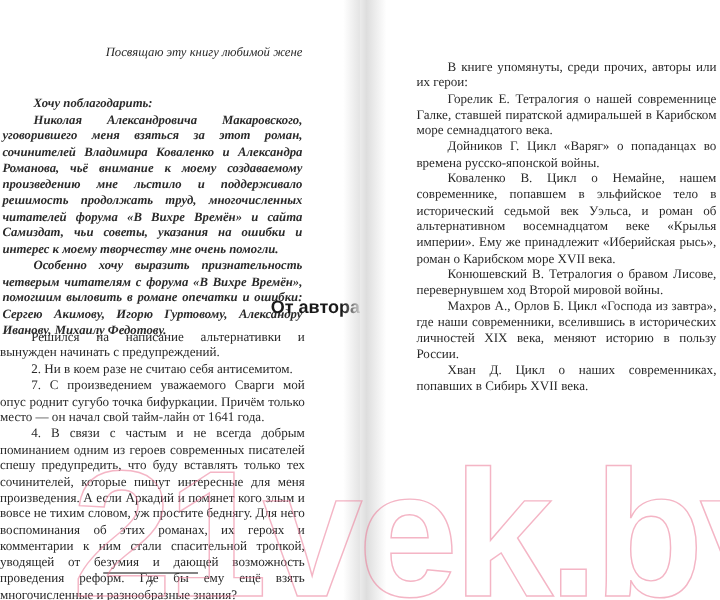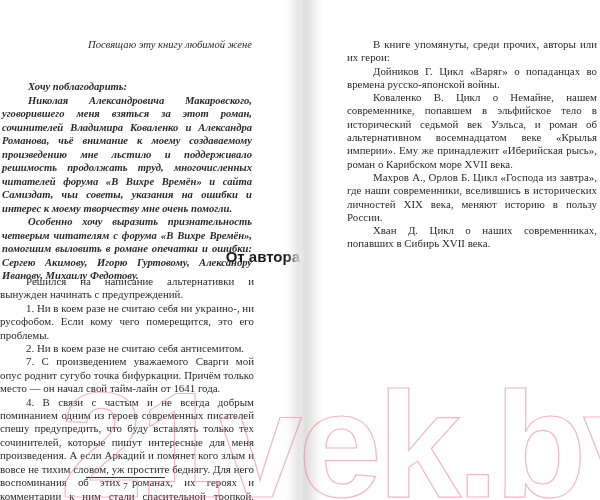--- a/index.html
+++ b/index.html
@@ -44,21 +44,21 @@
     .foreword p:first-child { margin-left: 0; }
     .footer-rule {
       position: absolute; left: 86px; top: 477px; width: 79px; height: 0;
       border-top: 1px solid #333;
     }
     .page-number {
       position: absolute; left: 86px; top: 481px; width: 79px; text-align: center;
       font-size: 9px; color: #333;
     }
     .refs {
-      position: absolute; left: 47px; top: 38px; width: 250px;
+      position: absolute; left: 47px; top: 50px; width: 250px;
       font-size: 10.9px; line-height: 13.3px; text-align: justify;
     }
     .watermark {
       position: absolute; left: 60px; top: 380px; pointer-events: none;
       font-family: "Liberation Sans", "DejaVu Sans", sans-serif; font-weight: bold;
       font-size: 150px; line-height: 130px; letter-spacing: -4px;
       color: transparent; -webkit-text-stroke: 1.2px rgba(235,120,150,0.55);
       white-space: nowrap;
     }
   </style>
@@ -75,37 +75,38 @@
     <div class="thanks">
       <p class="first-line-nojust">Хочу поблагодарить:</p>
       <p>Николая Александровича Макаровского, уговорившего меня взяться за этот роман, сочинителей Владимира Коваленко и Александра Романова, чьё внимание к моему создаваемому произведению мне льстило и поддерживало решимость продолжать труд, многочисленных читателей форума «В Вихре Времён» и сайта Самиздат, чьи советы, указания на ошибки и интерес к моему творчеству мне очень помогли.</p>
       <p>Особенно хочу выразить признательность четверым читателям с форума «В Вихре Времён», помогшим выловить в романе опечатки и ошибки: Сергею Акимову, Игорю Гуртовому, Александру Иванову, Михаилу Федотову.</p>
     </div>
 
     <div class="heading">От автора</div>
 
     <div class="foreword">
       <p>Решился на написание альтернативки и вынужден начинать с предупреждений.</p>
-      <p>1. Ни в коем разе не считаю себя ни украино-, ни русофобом. Если кому чего померещится, это его проблемы.</p>
       <p>2. Ни в коем разе не считаю себя антисемитом.</p>
       <p>7. С произведением уважаемого Сварги мой опус роднит сугубо точка бифуркации. Причём только место — он начал свой тайм-лайн от 1641 года.</p>
       <p>4. В связи с частым и не всегда добрым поминанием одним из героев современных писателей спешу предупредить, что буду вставлять только тех сочинителей, которые пишут интересные для меня произведения. А если Аркадий и помянет кого злым и вовсе не тихим словом, уж простите беднягу. Для него воспоминания об этих романах, их героях и комментарии к ним стали спасительной тропкой, уводящей от безумия и дающей возможность проведения реформ. Где бы ему ещё взять многочисленные и разнообразные знания?</p>
     </div>
 
     <div class="footer-rule"></div>
     <div class="page-number">7</div>
 
     <div class="gutter-shadow-left"></div>
   </div>
 
   <div class="page page-right">
     <div class="gutter-shadow-right"></div>
     <div class="refs">
       <p>В книге упомянуты, среди прочих, авторы или их герои:</p>
+      <p>Горелик Е. Тетралогия о нашей современнице Галке, ставшей пиратской адмиральшей в Карибском море семнадцатого века.</p>
       <p>Дойников Г. Цикл «Варяг» о попаданцах во времена русско-японской войны.</p>
       <p>Коваленко В. Цикл о Немайне, нашем современнике, попавшем в эльфийское тело в исторический седьмой век Уэльса, и роман об альтернативном восемнадцатом веке «Крылья империи». Ему же принадлежит «Иберийская рысь», роман о Карибском море XVII века.</p>
+      <p>Конюшевский В. Тетралогия о бравом Лисове, перевернувшем ход Второй мировой войны.</p>
       <p>Махров А., Орлов Б. Цикл «Господа из завтра», где наши современники, вселившись в исторических личностей XIX века, меняют историю в пользу России.</p>
       <p>Хван Д. Цикл о наших современниках, попавших в Сибирь XVII века.</p>
     </div>
   </div>
 
   <div class="watermark">21vek.by</div>
 </div>
 
 </body></html>

